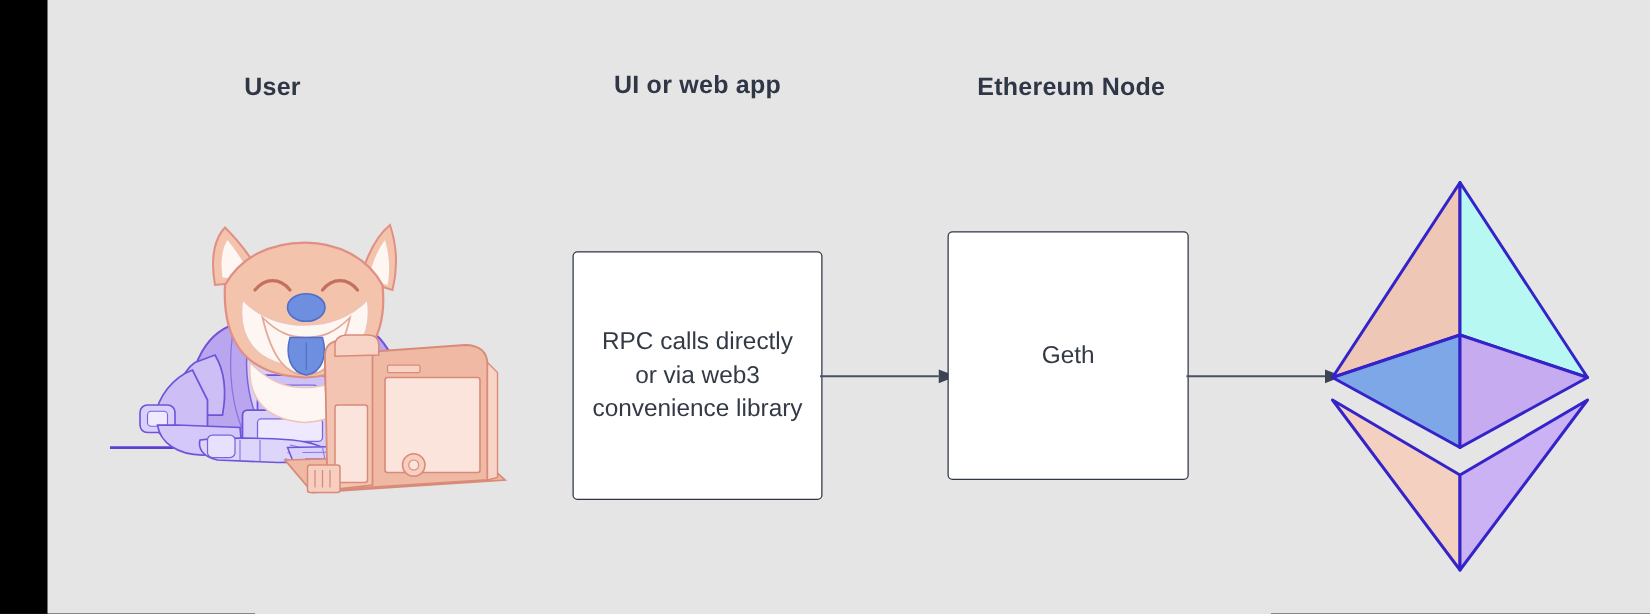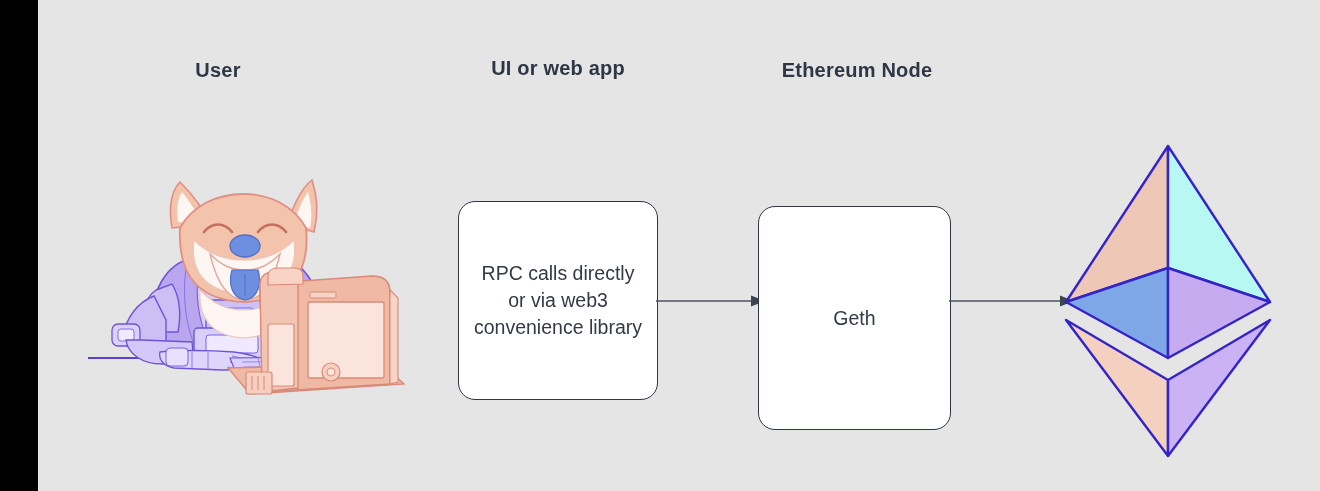--- a/index.html
+++ b/index.html
@@ -34,37 +34,37 @@
   #hdr-user      { left: 180px;  top: 59px; }
   #hdr-ui        { left: 520px;  top: 57px; }
   #hdr-node      { left: 819px;  top: 59px; }
   #hdr-network   { left: 1150px; top: 59px; }
 
   
   .proc-box {
     position: absolute;
     background: #ffffff;
     border: 1.4px solid #2f3746;
-    border-radius: 17px;
+    border-radius: 4px;
     box-sizing: border-box;
     display: flex;
     align-items: center;
     justify-content: center;
     text-align: center;
   }
   .proc-box .box-label {
     font-family: "Liberation Sans", sans-serif;
     font-size: 19.5px;
     line-height: 27px;
     color: #333a45;
     padding: 0 12px;
     white-space: pre-line;
   }
   #box-rpc  { left: 420px; top: 201px; width: 200px; height: 199px; }
-  #box-geth { left: 720px; top: 206px; width: 193px; height: 224px; }
+  #box-geth { left: 720px; top: 185px; width: 193px; height: 199px; }
 
   
   .arrow {
     position: absolute;
     height: 14px;
     display: block;
   }
   #arrow-1 { left: 618px; top: 294px; width: 110px; }
   #arrow-2 { left: 911px; top: 294px; width: 126px; }
 

